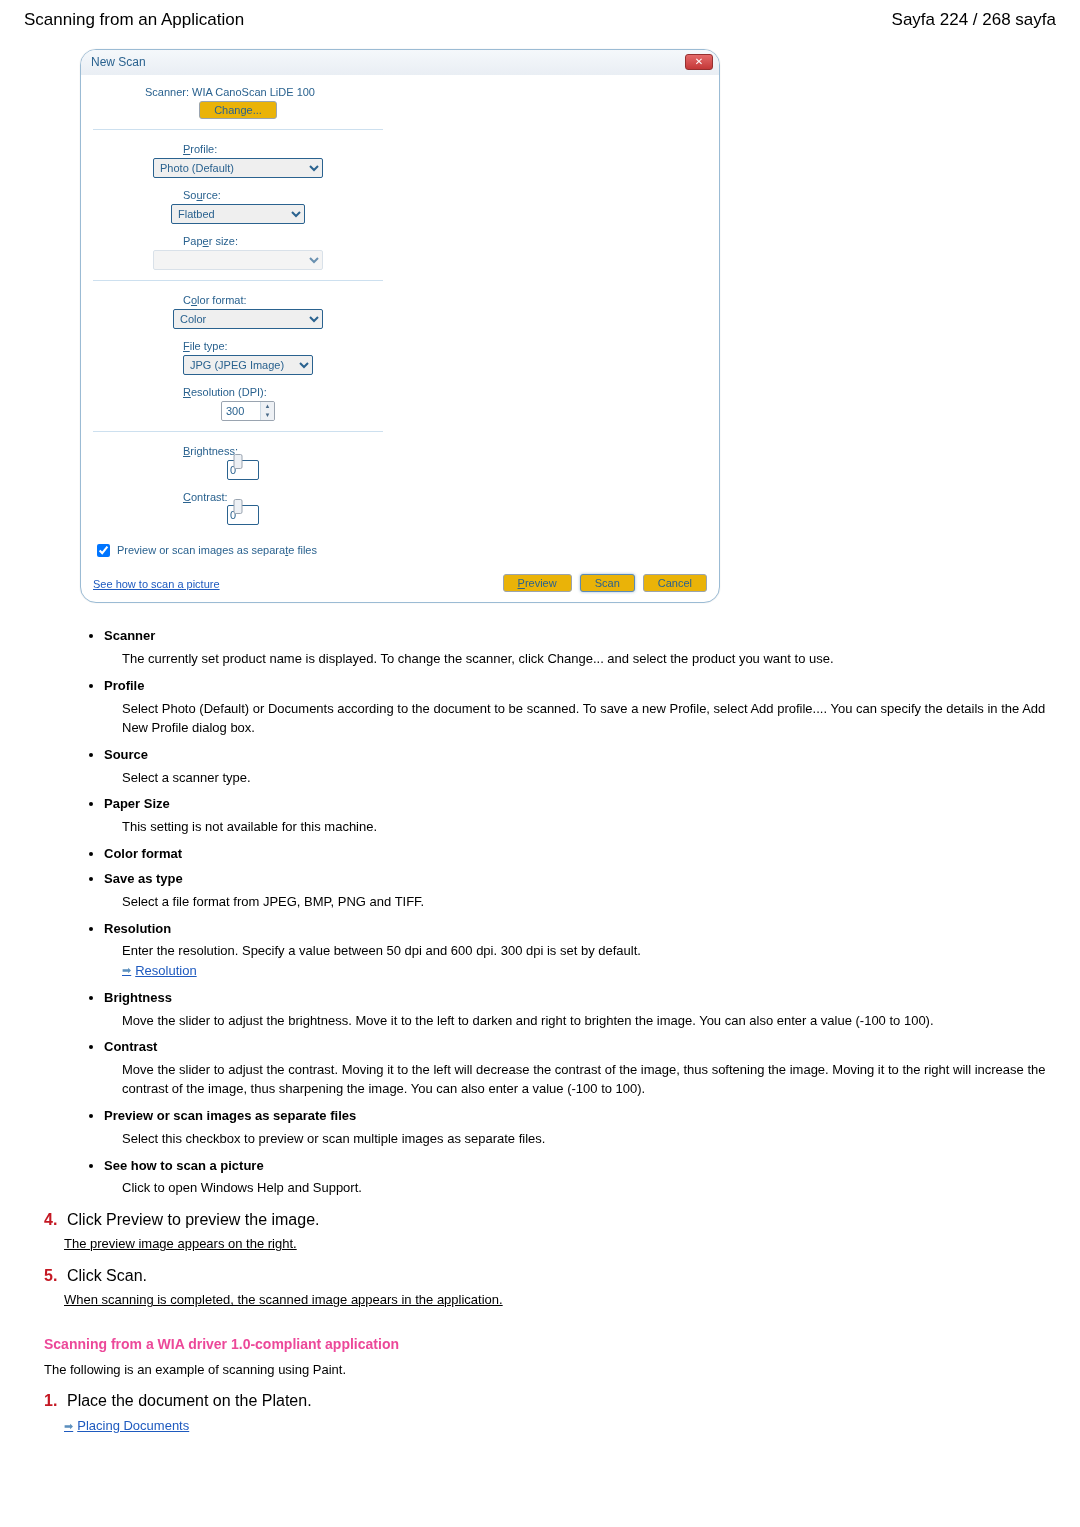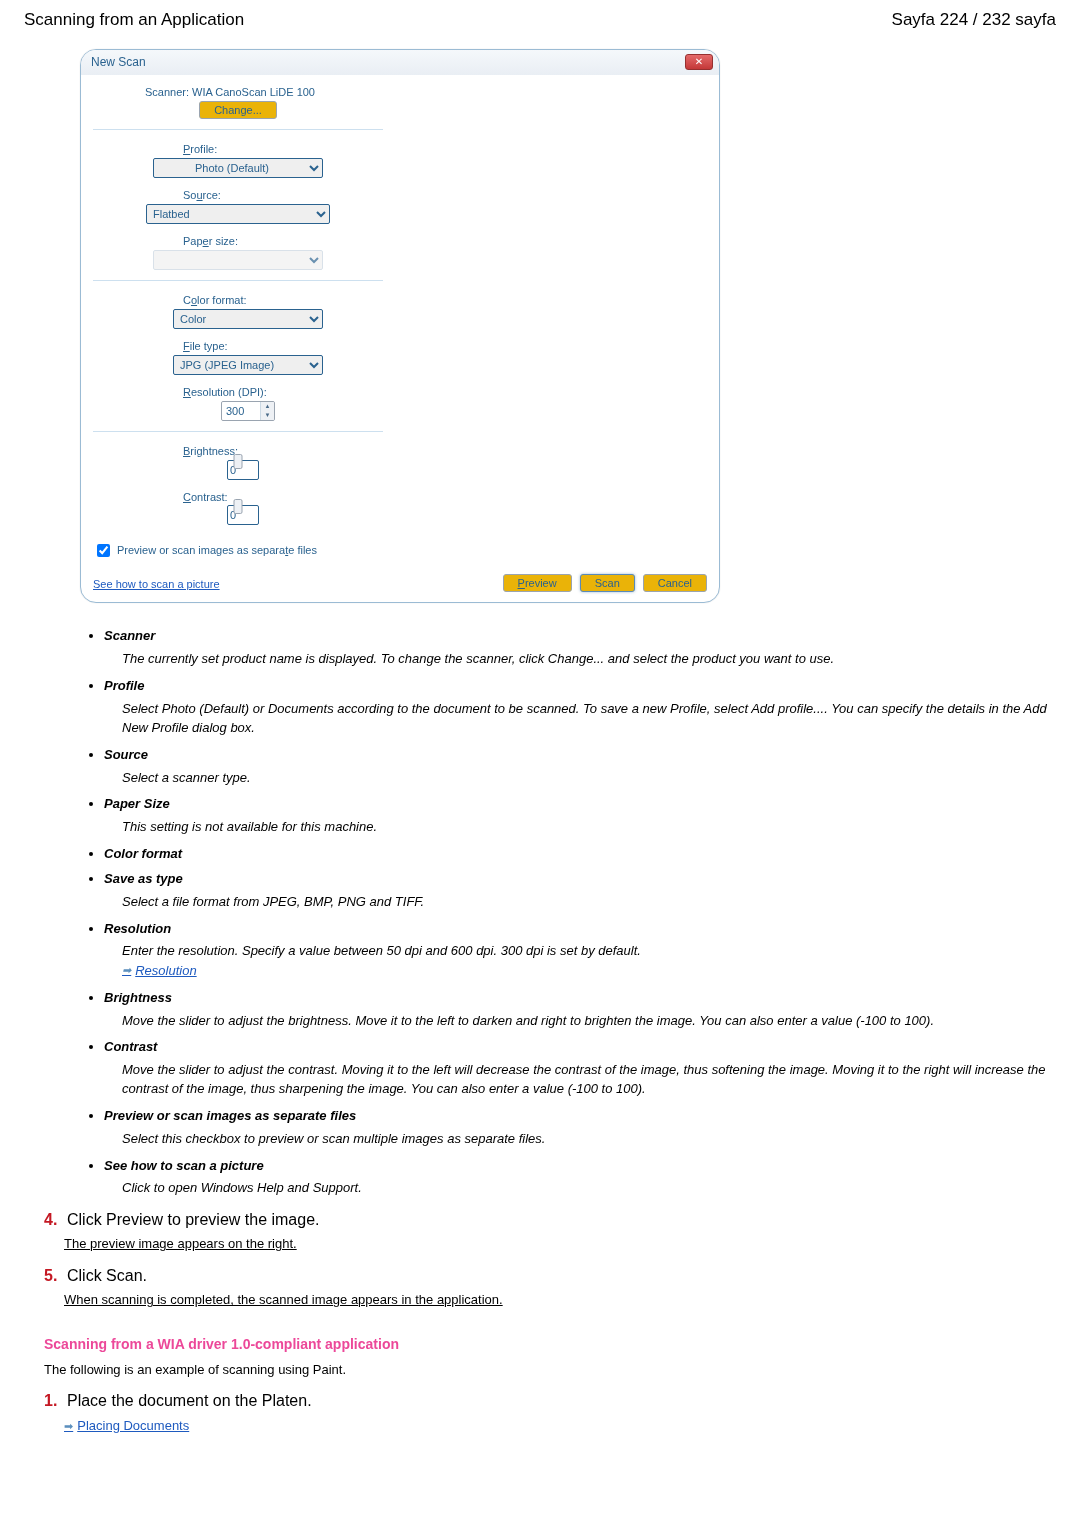--- a/index.html
+++ b/index.html
@@ -149,67 +149,67 @@
       font-size: 11px;
     }
     .dialog-left-bottom {
       display: flex;
       justify-content: space-between;
       align-items: flex-end;
       padding: 0 12px 10px 12px;
     }
 
     .content { padding: 8px 24px 24px 24px; }
-    ul.defs { list-style: disc; margin: 0 0 0 80px; padding: 0; font-style: italic; }
+    ul.defs { list-style: disc; margin: 0 0 0 80px; padding: 0; }
     ul.defs > li { margin-bottom: 6px; }
     .term { font-weight: bold; }
     .desc { margin: 4px 0 8px 0; padding-left: 18px; font-size: 13px; }
     .arrow-link { color: #1e5abf; display: inline-flex; align-items: center; gap: 4px; }
     .arrow-link::before { content: "➡"; color: #5b8fbd; font-size: 11px; }
     .step { margin: 10px 0 4px 20px; }
     .step-num { color: #c41823; font-weight: bold; font-size: 16px; margin-right: 6px; }
     .step-text { font-size: 16px; }
     .step-desc { margin: 4px 0 4px 40px; font-size: 13px; text-decoration: underline; }
     .section-head { color: #ec4899; font-weight: bold; margin: 24px 0 6px 20px; font-size: 14px; }
     .section-desc { margin: 0 0 0 20px; font-size: 13px; }
     .underlinef { text-decoration: underline; }
   </style>
 </head>
 <body>
 
 <div class="header">
   <span>Scanning from an Application</span>
-  <span>Sayfa 224 / 232 sayfa</span>
+  <span>Sayfa 224 / 268 sayfa</span>
 </div>
 
 <div class="dialog-wrap">
   <div class="dialog">
     <div class="titlebar">
       <span>New Scan</span>
       <div class="closebtn">✕</div>
     </div>
 
     <div class="dialog-body">
       <div class="leftcol">
         <div class="row">
           <span class="lbl" style="width:auto;margin-right:16px;">Scanner: WIA CanoScan LiDE 100</span>
           <button class="btn">Change...</button>
         </div>
         <div class="sep"></div>
 
         <div class="row">
           <span class="lbl"><span class="underlinef">P</span>rof<span>i</span>le:</span>
-          <select style="width:170px;text-align:center;">
+          <select style="width:170px;">
             <option>Photo (Default)</option>
           </select>
         </div>
 
         <div class="row">
           <span class="lbl">So<span class="underlinef">u</span>rce:</span>
-          <select style="width:184px;">
+          <select style="width:134px;">
             <option>Flatbed</option>
           </select>
         </div>
 
         <div class="row">
           <span class="lbl">Pap<span class="underlinef">e</span>r size:</span>
           <select disabled="" style="width:170px;background:#f0f0f0;border-color:#c9d5e0;">
             <option></option>
           </select>
         </div>
@@ -218,21 +218,21 @@
 
         <div class="row">
           <span class="lbl">C<span class="underlinef">o</span>lor format:</span>
           <select style="width:150px;margin-left:20px;">
             <option>Color</option>
           </select>
         </div>
 
         <div class="row">
           <span class="lbl"><span class="underlinef">F</span>ile type:</span>
-          <select style="width:150px;margin-left:20px;">
+          <select style="width:130px;margin-left:20px;">
             <option>JPG (JPEG Image)</option>
           </select>
         </div>
 
         <div class="row">
           <span class="lbl"><span class="underlinef">R</span>esolution (DPI):</span>
           <span style="margin-left:20px;" class="spinner">
             <input type="text" value="300" style="">
             <span class="spbtn">▲<br>▼</span>
           </span>

